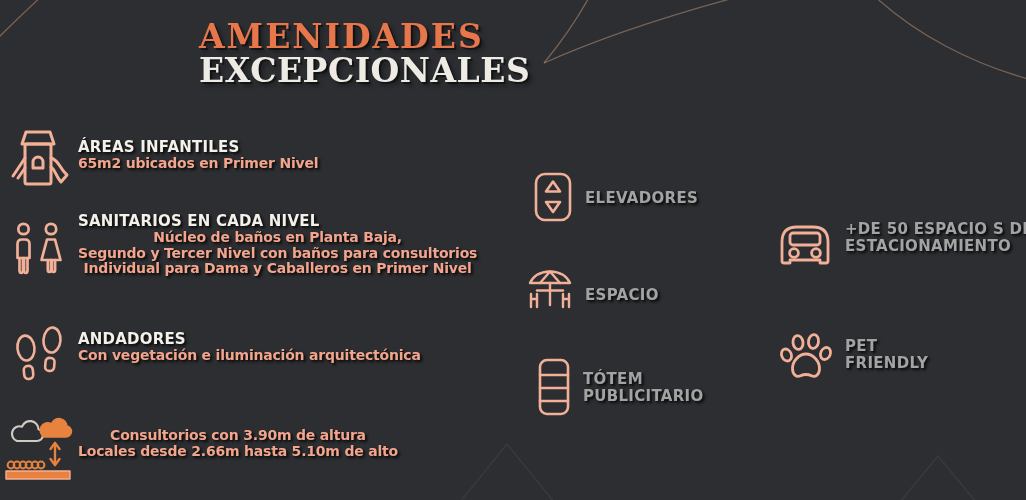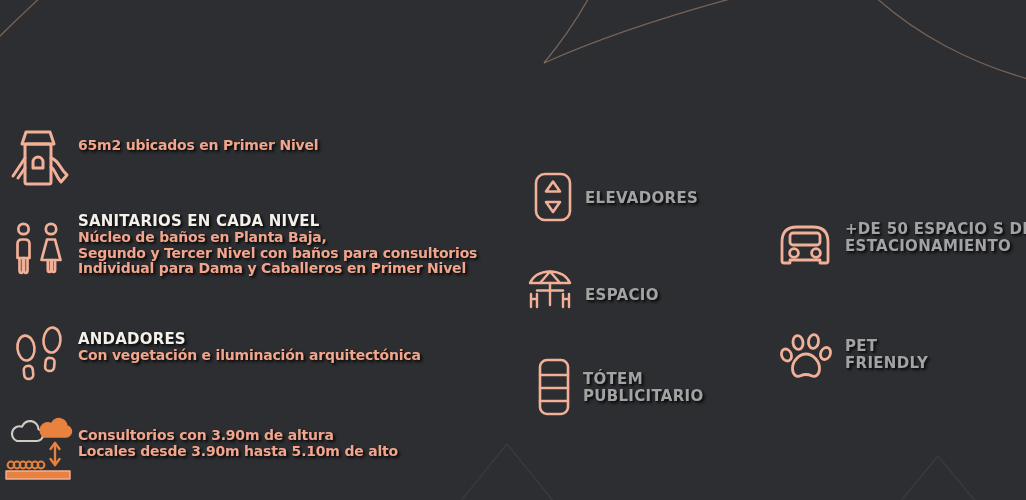--- a/index.html
+++ b/index.html
@@ -22,21 +22,21 @@
   .icon{position:absolute;display:block;}
   .txt{position:absolute;}
   .h{
     font-size:15px;font-weight:bold;color:#F4F1EA;letter-spacing:.2px;
     text-shadow:1px 1px 0 #141517, 2px 2px 3px rgba(0,0,0,.85);
     white-space:nowrap;line-height:18px;
   }
   .b{
     font-size:14px;font-weight:bold;color:#F2A58C;letter-spacing:-.2px;
     text-shadow:1px 1px 0 #141517, 2px 2px 3px rgba(0,0,0,.85);
-    white-space:nowrap;line-height:15.6px;
+    white-space:nowrap;line-height:15.6px;text-align:center;
   }
   .lbl{
     font-size:15px;font-weight:bold;color:#a3a3a3;letter-spacing:.3px;
     text-shadow:1px 1px 0 #141517, 2px 2px 3px rgba(0,0,0,.85);
     white-space:nowrap;line-height:17px;
   }
   svg.ic{fill:none;stroke:#F2B098;stroke-linecap:round;stroke-linejoin:round;}
 </style>
 </head>
 <body>
@@ -49,32 +49,37 @@
       <path d="M 592,-8 C 576,22 558,46 544,63"></path>
       <path d="M 544,63 C 604,36 672,14 756,-8"></path>
       <path d="M 870,-8 C 914,34 972,64 1032,80"></path>
     </g>
     <g fill="none" stroke="rgba(255,255,255,0.055)" stroke-width="1.5">
       <path d="M 460,502 L 507,444 L 554,502"></path>
       <path d="M 900,502 L 938,456 L 976,502"></path>
     </g>
   </svg>
 
+  <div class="title">
+    <div class="t1">AMENIDADES</div>
+    <div class="t2">EXCEPCIONALES</div>
+  </div>
 
   <div class="item">
     <span class="icon" style="left:8px;top:128px;">
       <svg class="ic" width="64" height="62" viewBox="0 0 64 62" stroke-width="3">
         <path d="M18,4 H42 L46,16 H14 Z"></path>
         <rect x="17" y="16" width="26" height="40" rx="2"></rect>
         <path d="M25,40 v-6 a5,5 0 0 1 10,0 v6 z"></path>
         <path d="M43,30 C52,33 51,40 59,47 L53,54 C47,47 47,41 43,39"></path>
         <path d="M17,30 L5,48 M17,40 L10,50"></path>
       </svg>
     </span>
     <div class="txt" style="left:78px;top:138px;">
+      <div class="h">ÁREAS INFANTILES</div>
       <div class="b">65m2 ubicados en Primer Nivel</div>
     </div>
   </div>
 
   <div class="item">
     <span class="icon" style="left:10px;top:222px;">
       <svg class="ic" width="56" height="56" viewBox="0 0 56 56" stroke-width="2.7">
         <circle cx="13.5" cy="7" r="5.2"></circle>
         <path d="M7.5,36 V22 Q7.5,17.5 12,17.5 H15 Q19.5,17.5 19.5,22 V36 Z"></path>
         <path d="M9.5,36 V48.5 Q9.5,50.8 11.2,50.8 Q12.9,50.8 12.9,48.5 V36"></path>
@@ -128,21 +133,21 @@
           <circle cx="19" cy="49" r="3.4"></circle>
             <circle cx="25" cy="49" r="3.4"></circle>
           <circle cx="31" cy="49" r="3.4"></circle>
             <circle cx="37" cy="49" r="3.4"></circle>
         </g>
         <rect x="2" y="55" width="64" height="8" fill="#E8823F" stroke="#F2B098" stroke-width="1.4"></rect>
       </svg>
     </span>
     <div class="txt" style="left:78px;top:428px;">
       <div class="b">Consultorios con 3.90m de altura</div>
-      <div class="b">Locales desde 3.90m hasta 5.10m de alto</div>
+      <div class="b">Locales desde 2.66m hasta 5.10m de alto</div>
     </div>
   </div>
 
   <div class="item">
     <span class="icon" style="left:534px;top:172px;">
       <svg class="ic" width="38" height="50" viewBox="0 0 38 50" stroke-width="2.6">
         <rect x="2" y="2" width="34" height="46" rx="9"></rect>
         <path d="M19,9.5 L26,19.5 H12 Z"></path>
         <path d="M12,30 H26 L19,40 Z"></path>
       </svg>

